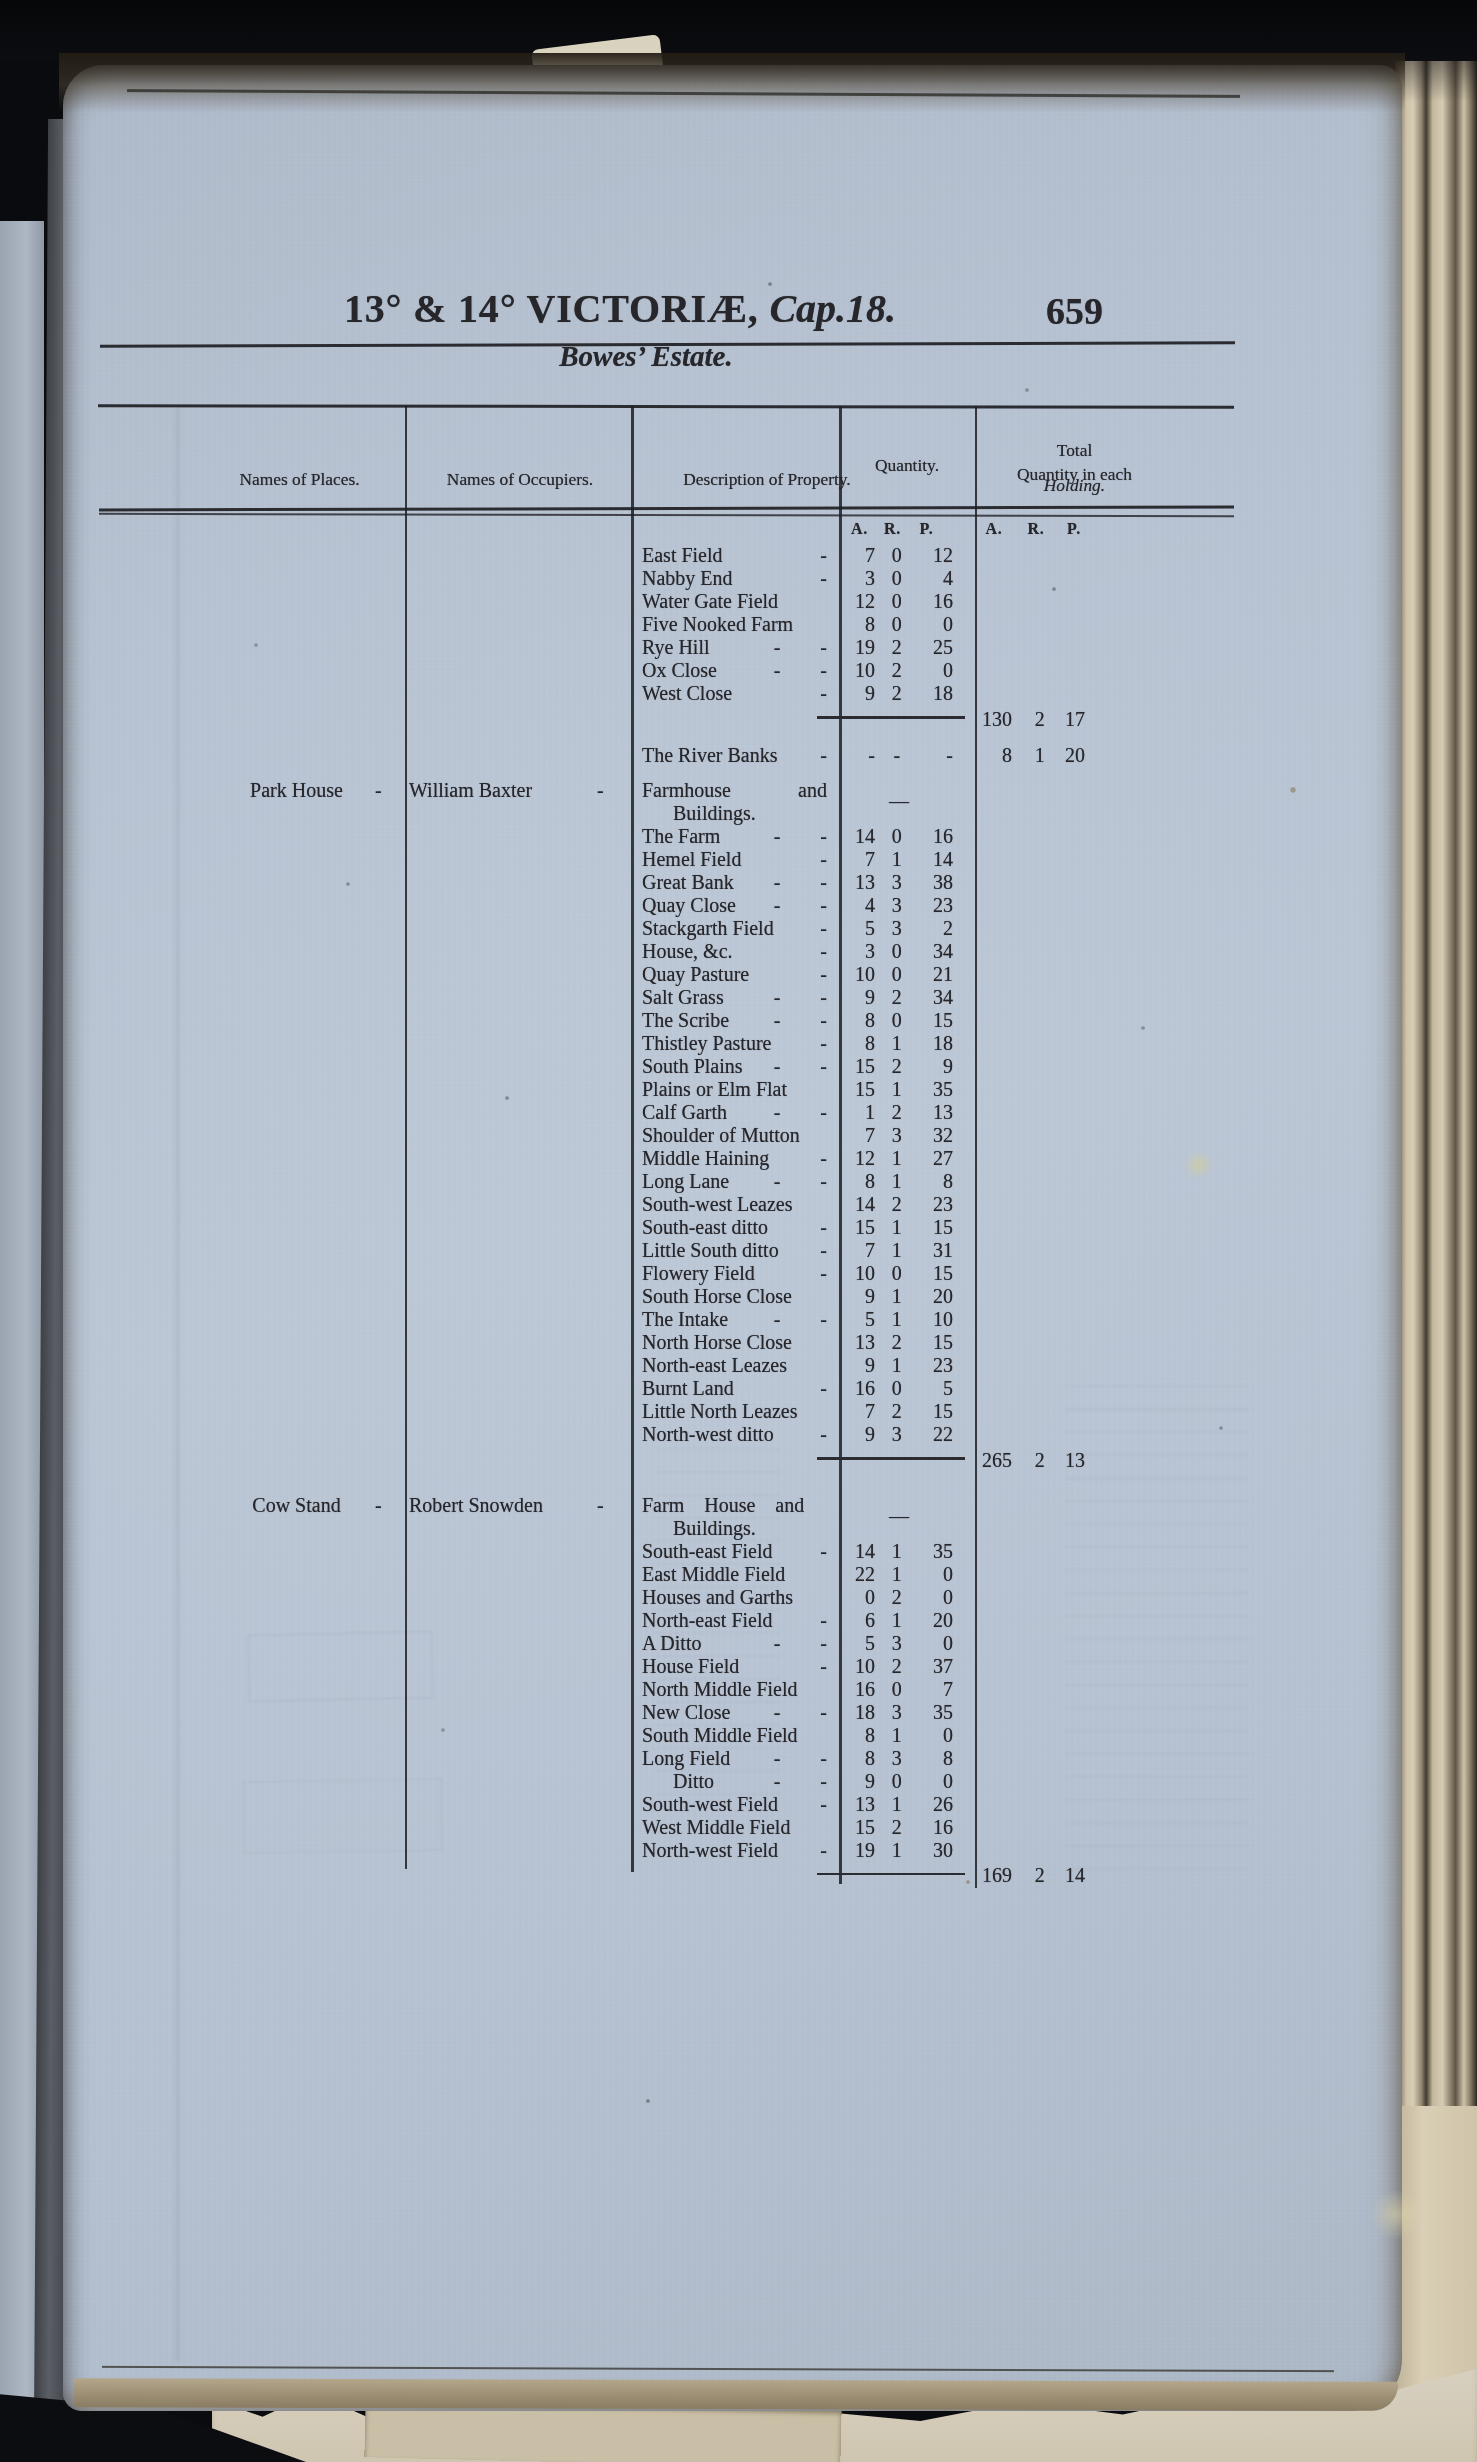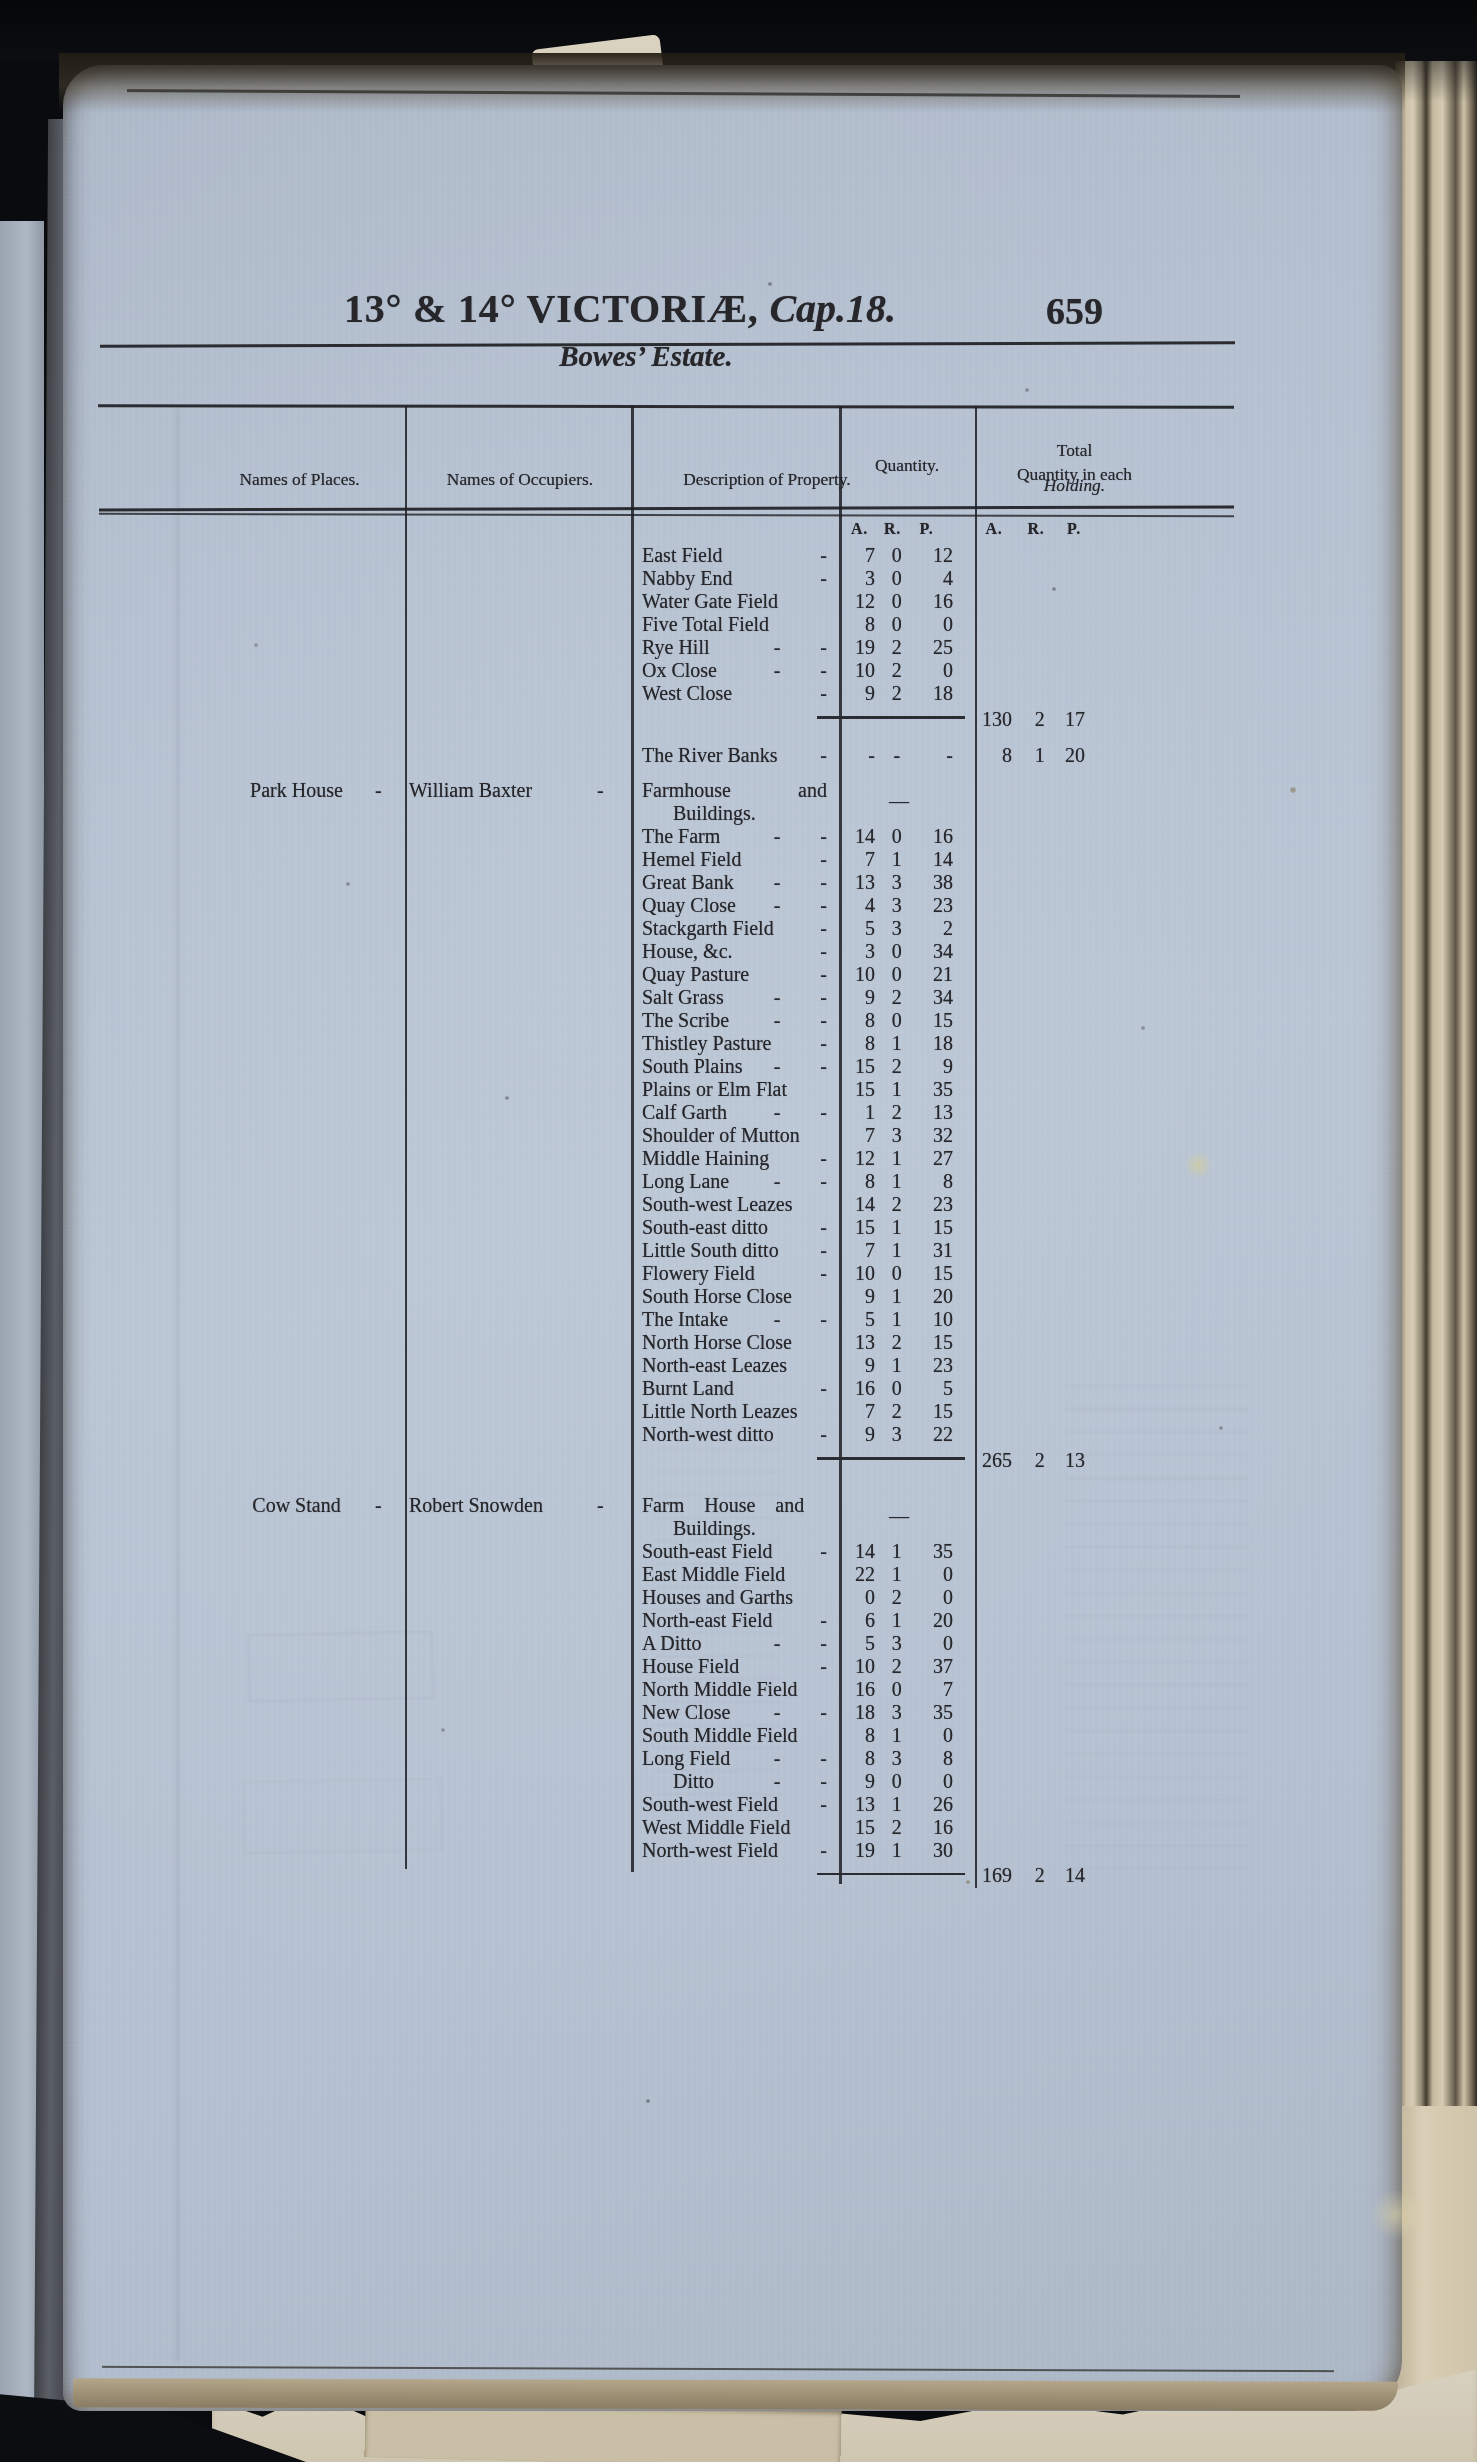--- a/index.html
+++ b/index.html
@@ -159,21 +159,21 @@
   <div class="abs ink arp" style="left:877px;top:520px;width:31px;">R.</div>
   <div class="abs ink arp" style="left:911px;top:520px;width:31px;">P.</div>
   <div class="abs ink arp" style="left:977px;top:520px;width:34px;">A.</div>
   <div class="abs ink arp" style="left:1019px;top:520px;width:34px;">R.</div>
   <div class="abs ink arp" style="left:1057px;top:520px;width:34px;">P.</div>
 
   <div id="tbody" class="ink">
       <div class="trow"><span class="dn">East Field</span><span class="dd">-</span><span class="qa">7</span><span class="qr">0</span><span class="qp">12</span></div>
       <div class="trow"><span class="dn">Nabby End</span><span class="dd">-</span><span class="qa">3</span><span class="qr">0</span><span class="qp">4</span></div>
       <div class="trow"><span class="dn">Water Gate Field</span><span class="qa">12</span><span class="qr">0</span><span class="qp">16</span></div>
-      <div class="trow"><span class="dn">Five Total Field</span><span class="qa">8</span><span class="qr">0</span><span class="qp">0</span></div>
+      <div class="trow"><span class="dn">Five Nooked Farm</span><span class="qa">8</span><span class="qr">0</span><span class="qp">0</span></div>
       <div class="trow"><span class="dn">Rye Hill</span><span class="dd">-  -</span><span class="qa">19</span><span class="qr">2</span><span class="qp">25</span></div>
       <div class="trow"><span class="dn">Ox Close</span><span class="dd">-  -</span><span class="qa">10</span><span class="qr">2</span><span class="qp">0</span></div>
       <div class="trow"><span class="dn">West Close</span><span class="dd">-</span><span class="qa">9</span><span class="qr">2</span><span class="qp">18</span></div>
       <div class="subrow">
         <div class="srule"></div>
         <span class="ta">130</span>
         <span class="tr2">2</span>
         <span class="tp">17</span>
       </div>
       <div class="trow" style="margin-top: 10.2px;"><span class="dn">The River Banks</span><span class="dd">-</span><span class="qa">-</span><span class="qr">-</span><span class="qp">-</span><span class="ta">8</span><span class="tr2">1</span><span class="tp">20</span></div>

